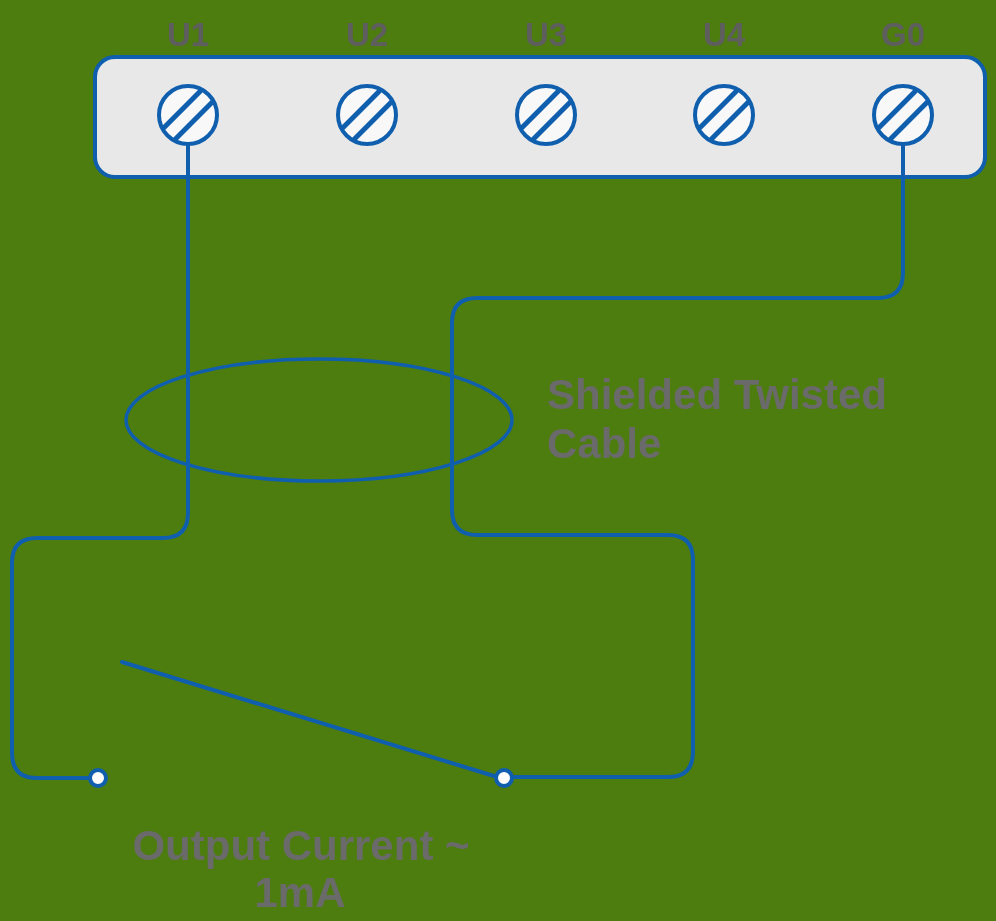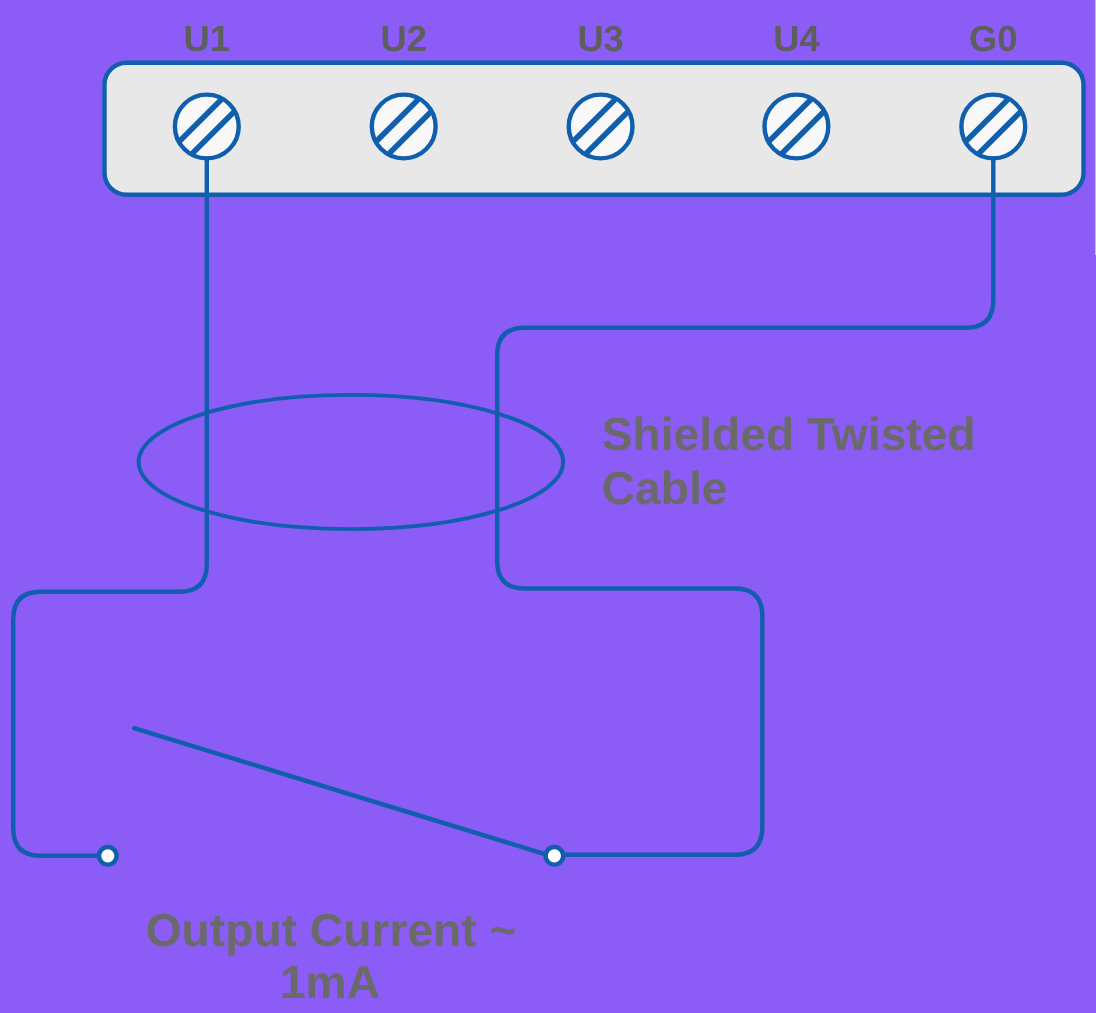--- a/index.html
+++ b/index.html
@@ -5,21 +5,21 @@
   html, body {
     margin: 0;
     padding: 0;
     background: #ffffff;
     font-family: "Liberation Sans", sans-serif;
   }
   .canvas {
     position: relative;
     width: 996px;
     height: 921px;
-    background: #8b5cf6;
+    background: #4d7c0f;
     overflow: hidden;
   }
   svg { display: block; }
 
   .block {
     fill: #e8e8e8;
     stroke: #0f5fae;
     stroke-width: 4;
   }
   .screw-body {

